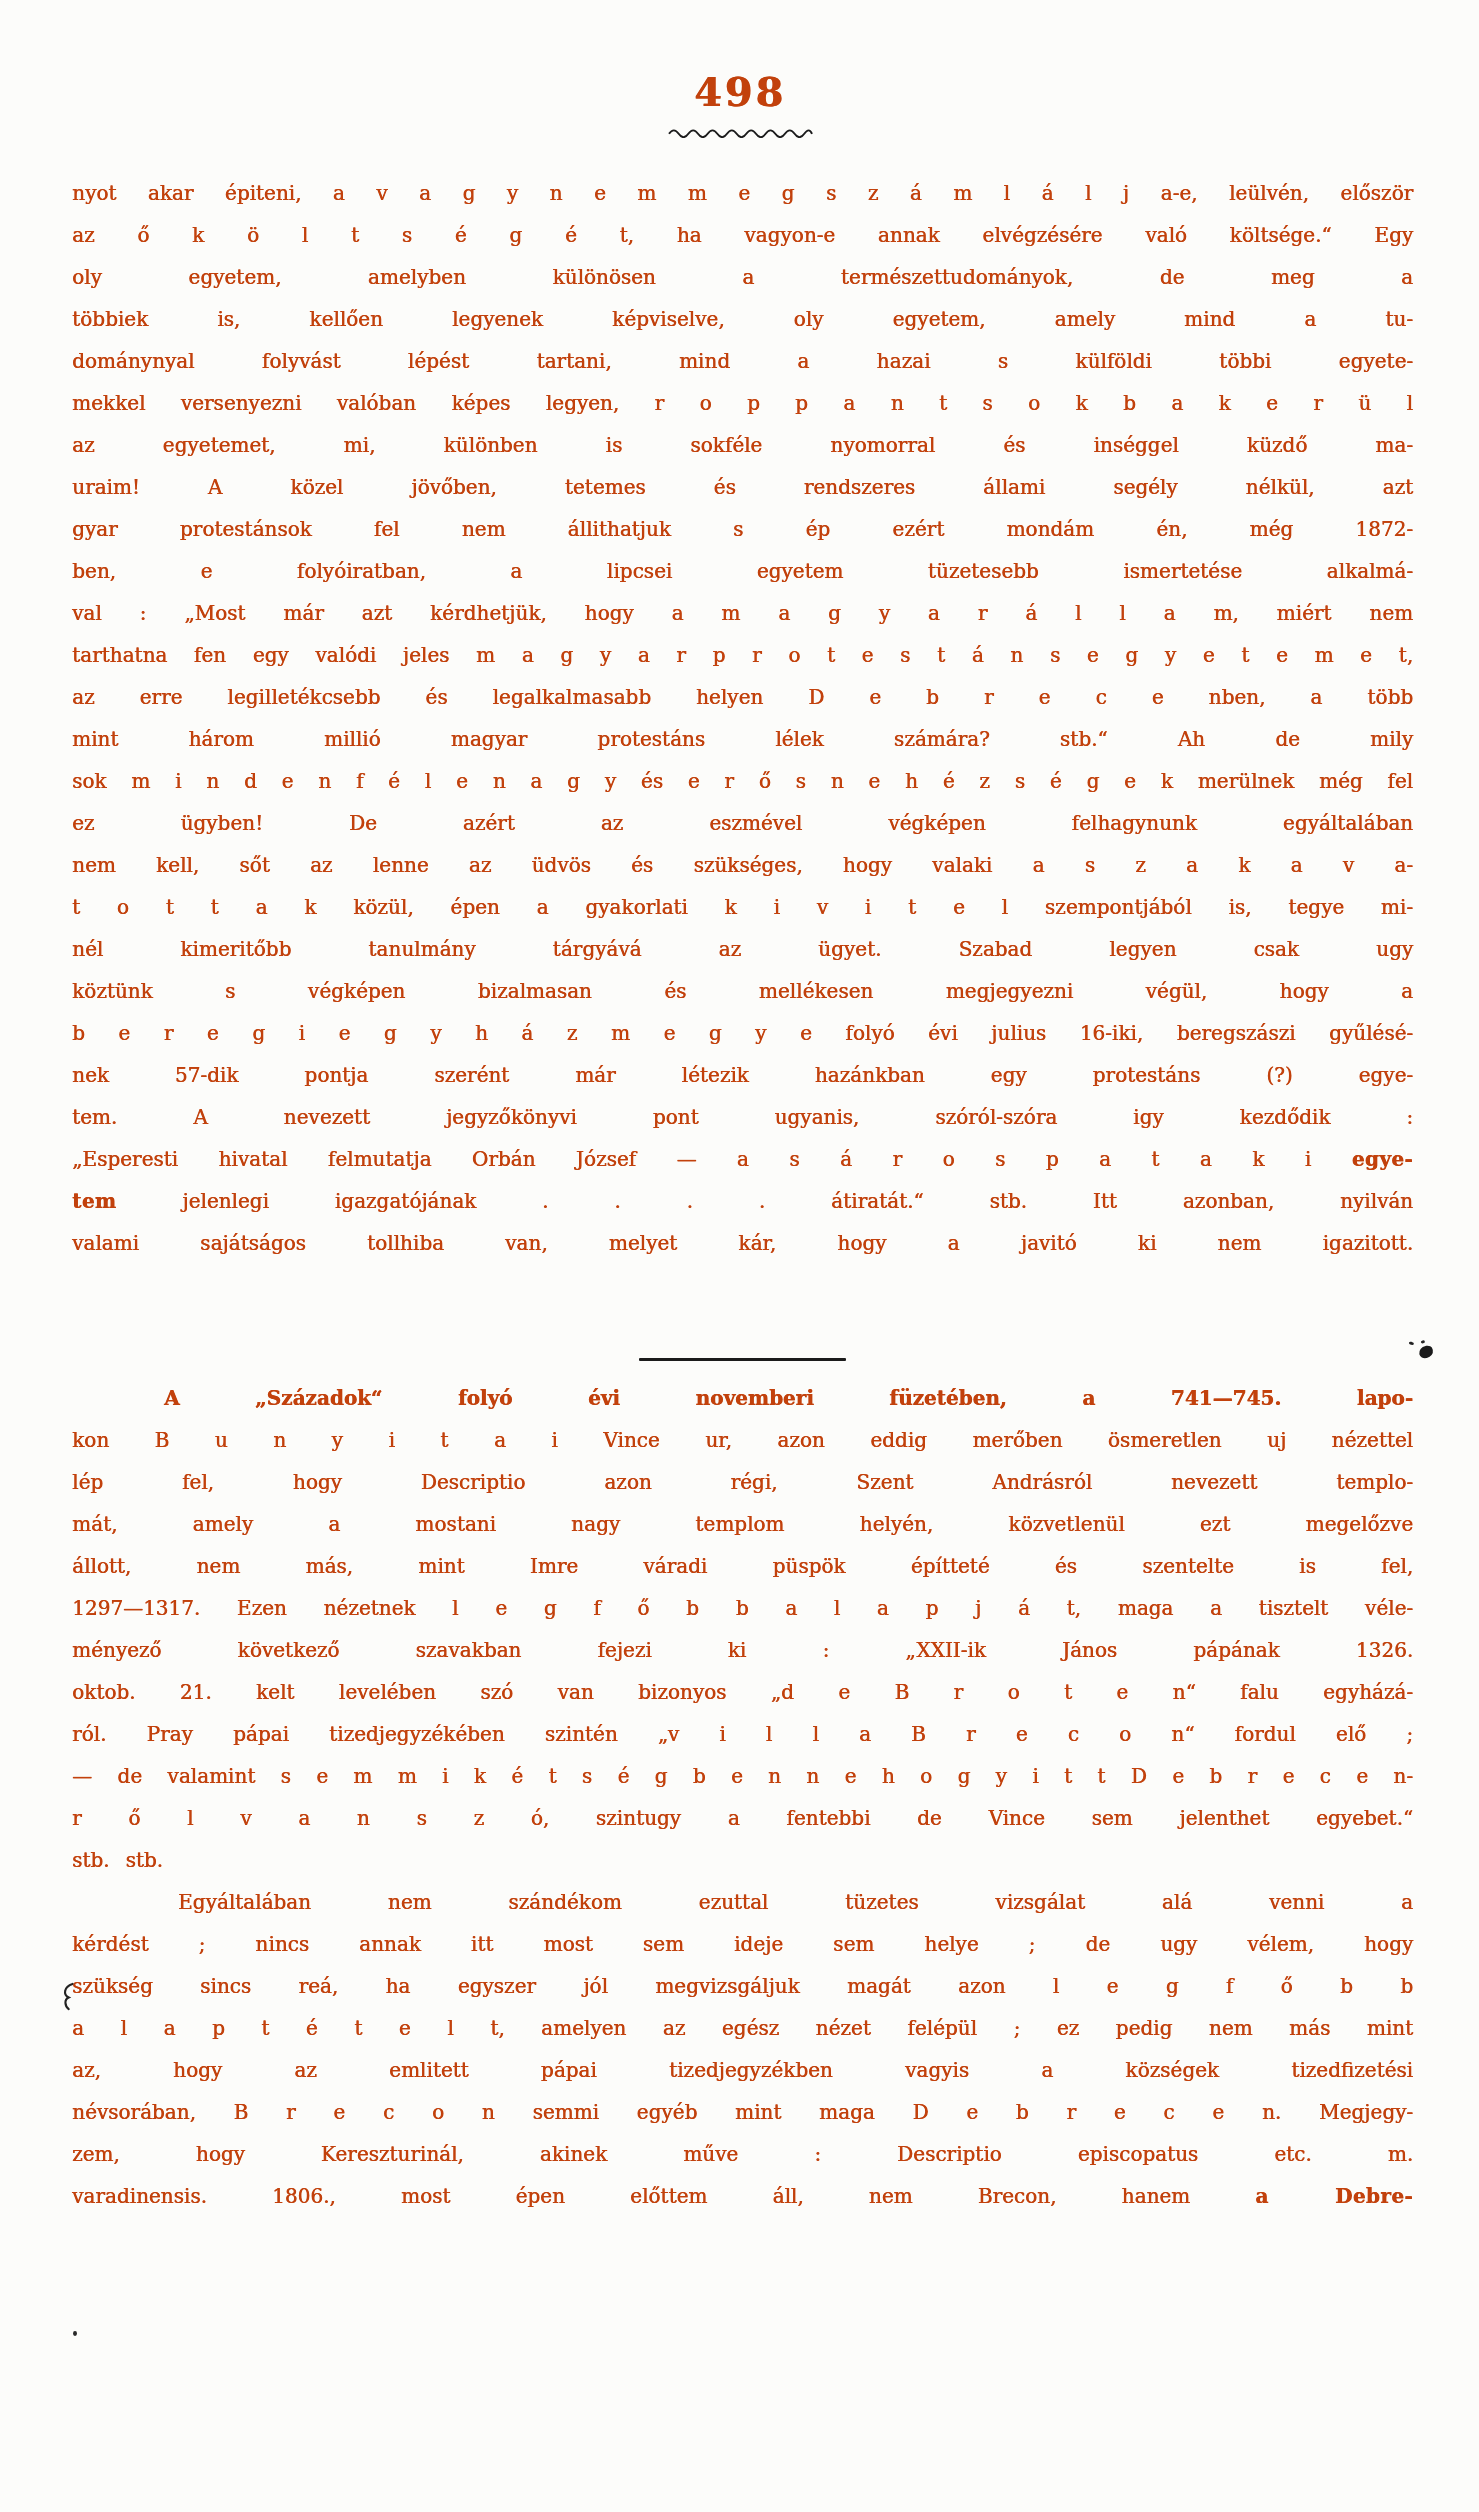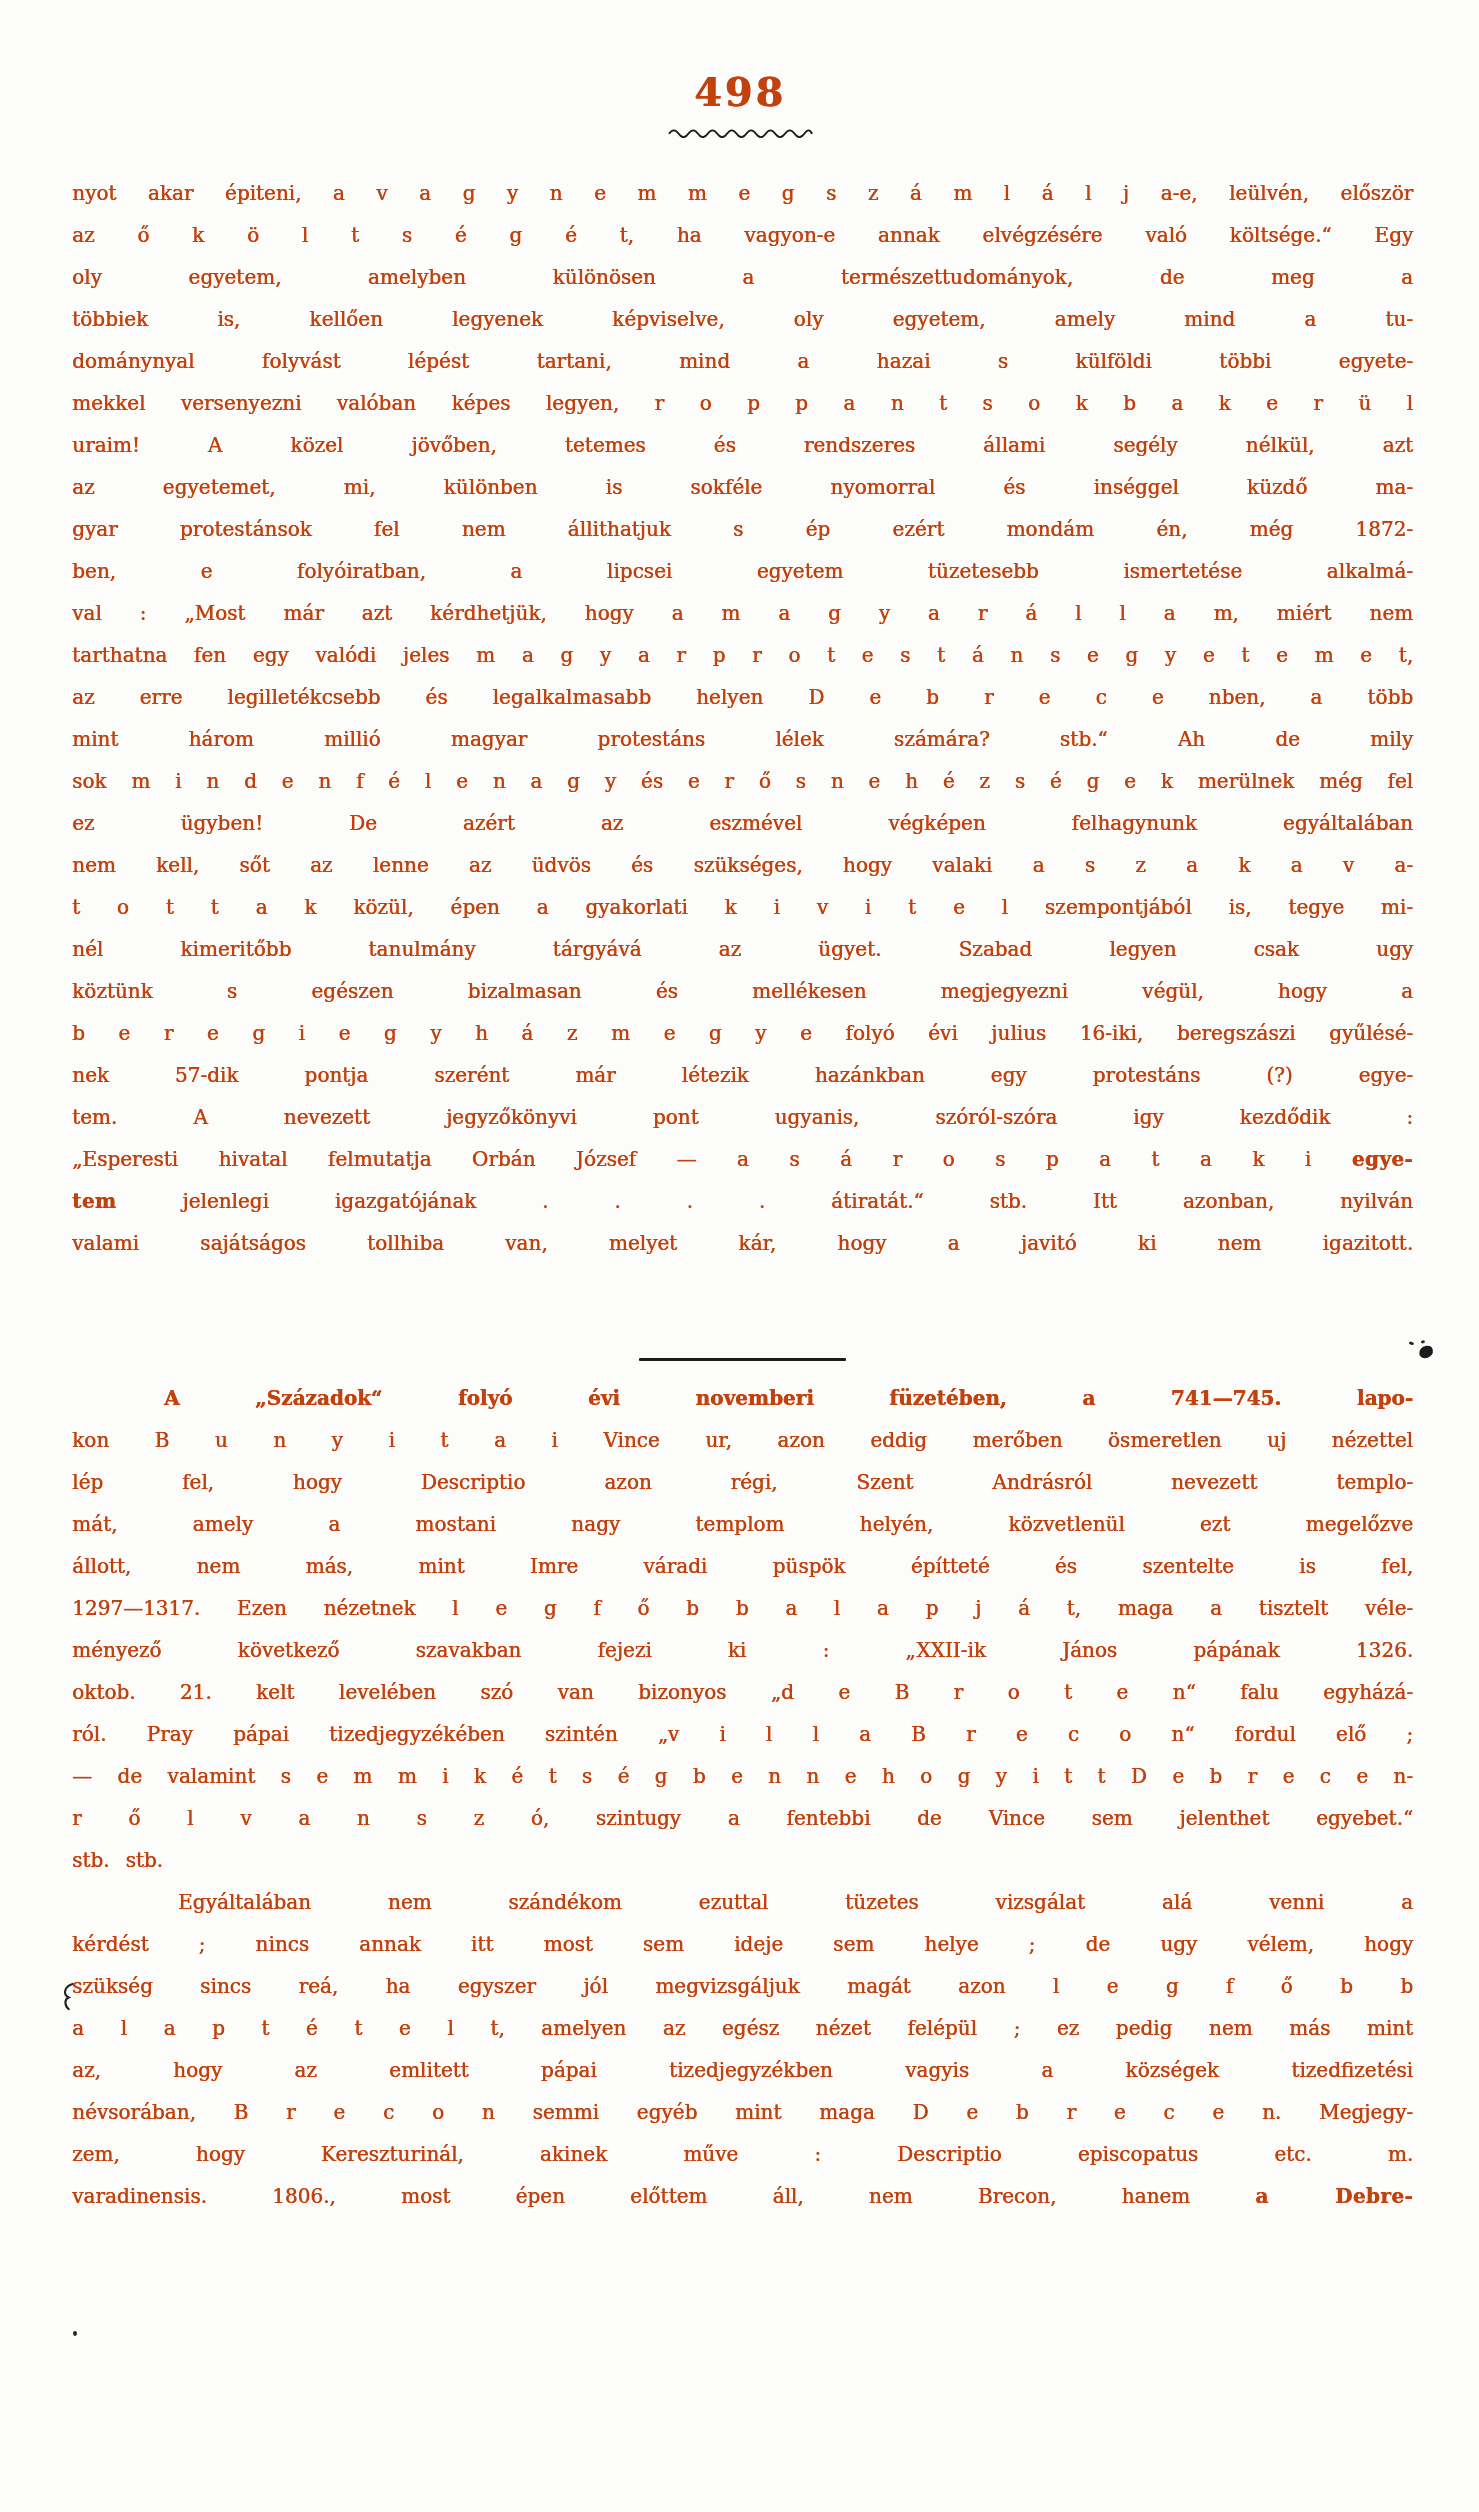--- a/index.html
+++ b/index.html
@@ -89,34 +89,34 @@
 
   <div class="textcol">
 
     <div class="article">
         <div class="line"><span>nyot akar épiteni, a v a g y  n e m  m e g s z á m l á l j a-e, leülvén, először</span></div>
         <div class="line"><span>az ő k ö l t s é g é t, ha vagyon-e annak elvégzésére való költsége.“ Egy</span></div>
         <div class="line"><span>oly egyetem, amelyben különösen a természettudományok, de meg a</span></div>
         <div class="line"><span>többiek is, kellően legyenek képviselve, oly egyetem, amely mind a tu-</span></div>
         <div class="line"><span>dománynyal folyvást lépést tartani, mind a hazai s külföldi többi egyete-</span></div>
         <div class="line"><span>mekkel versenyezni valóban képes legyen, r o p p a n t  s o k b a  k e r ü l</span></div>
+        <div class="line"><span>az egyetemet, mi, különben is sokféle nyomorral és inséggel küzdő ma-</span></div>
         <div class="line"><span>uraim! A közel jövőben, tetemes és rendszeres állami segély nélkül, azt</span></div>
-        <div class="line"><span>az egyetemet, mi, különben is sokféle nyomorral és inséggel küzdő ma-</span></div>
         <div class="line"><span>gyar protestánsok fel nem állithatjuk s ép ezért mondám én, még 1872-</span></div>
         <div class="line"><span>ben, e folyóiratban, a lipcsei egyetem tüzetesebb ismertetése alkalmá-</span></div>
         <div class="line"><span>val : „Most már azt kérdhetjük, hogy a m a g y a r  á l l a m, miért nem</span></div>
         <div class="line"><span>tarthatna fen egy valódi jeles m a g y a r  p r o t e s t á n s  e g y e t e m e t,</span></div>
         <div class="line"><span>az erre legilletékcsebb és legalkalmasabb helyen D e b r e c e nben, a több</span></div>
         <div class="line"><span>mint három millió magyar protestáns lélek számára? stb.“ Ah de mily</span></div>
         <div class="line"><span>sok m i n d e n f é l e n a g y  és  e r ő s  n e h é z s é g e k merülnek még fel</span></div>
         <div class="line"><span>ez ügyben! De azért az eszmével végképen felhagynunk egyáltalában</span></div>
         <div class="line"><span>nem kell, sőt az lenne az üdvös és szükséges, hogy valaki a s z a k a v a-</span></div>
         <div class="line"><span>t o t t a k közül, épen a gyakorlati k i v i t e l szempontjából is, tegye mi-</span></div>
         <div class="line"><span>nél kimeritőbb tanulmány tárgyává az ügyet. Szabad legyen csak ugy</span></div>
-        <div class="line"><span>köztünk s egészen bizalmasan és mellékesen megjegyezni végül, hogy a</span></div>
+        <div class="line"><span>köztünk s végképen bizalmasan és mellékesen megjegyezni végül, hogy a</span></div>
         <div class="line"><span>b e r e g i e g y h á z m e g y e folyó évi julius 16-iki, beregszászi gyűlésé-</span></div>
         <div class="line"><span>nek 57-dik pontja szerént már létezik hazánkban egy protestáns (?) egye-</span></div>
         <div class="line"><span>tem. A nevezett jegyzőkönyvi pont ugyanis, szóról-szóra igy kezdődik :</span></div>
         <div class="line"><span>„Esperesti hivatal felmutatja Orbán József — a s á r o s p a t a k i </span><span class="b">egye-</span><span></span></div>
         <div class="line"><span></span><span class="b">tem</span><span> jelenlegi igazgatójának . . . . átiratát.“ stb. Itt azonban, nyilván</span></div>
         <div class="line"><span>valami sajátságos tollhiba van, melyet kár, hogy a javitó ki nem igazitott.</span></div>
       </div>
 
     <div class="divider"></div>
 

